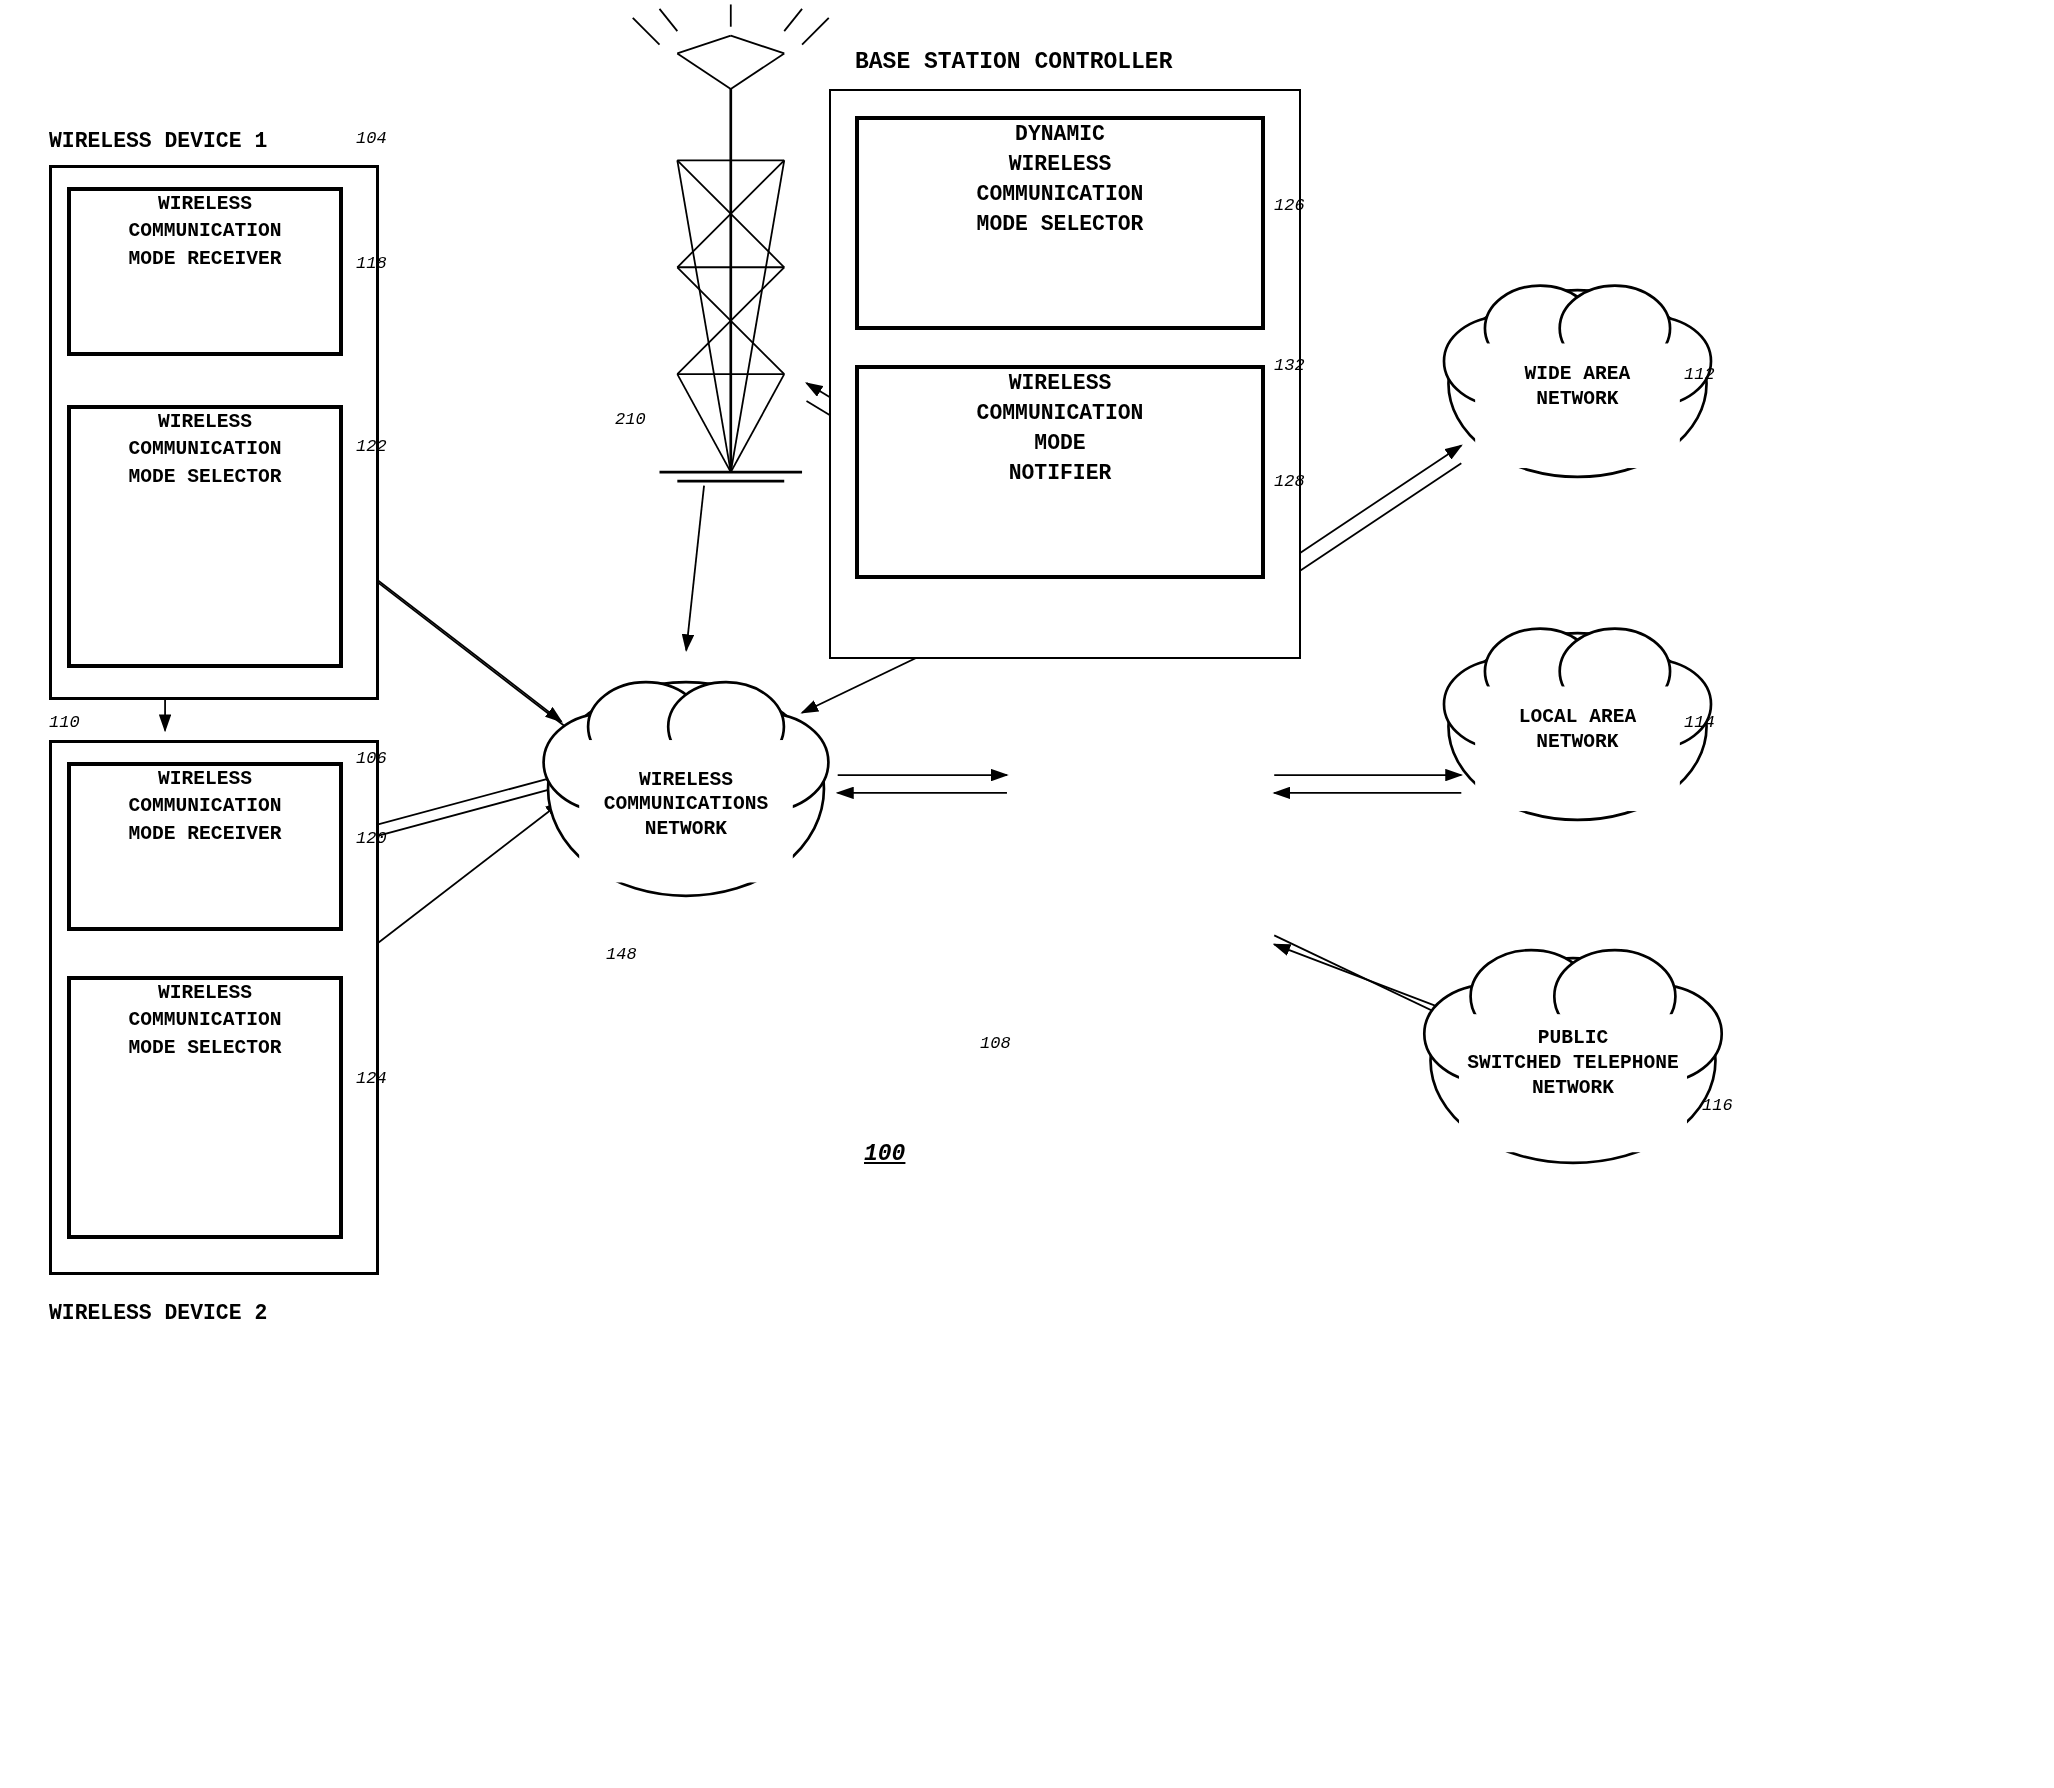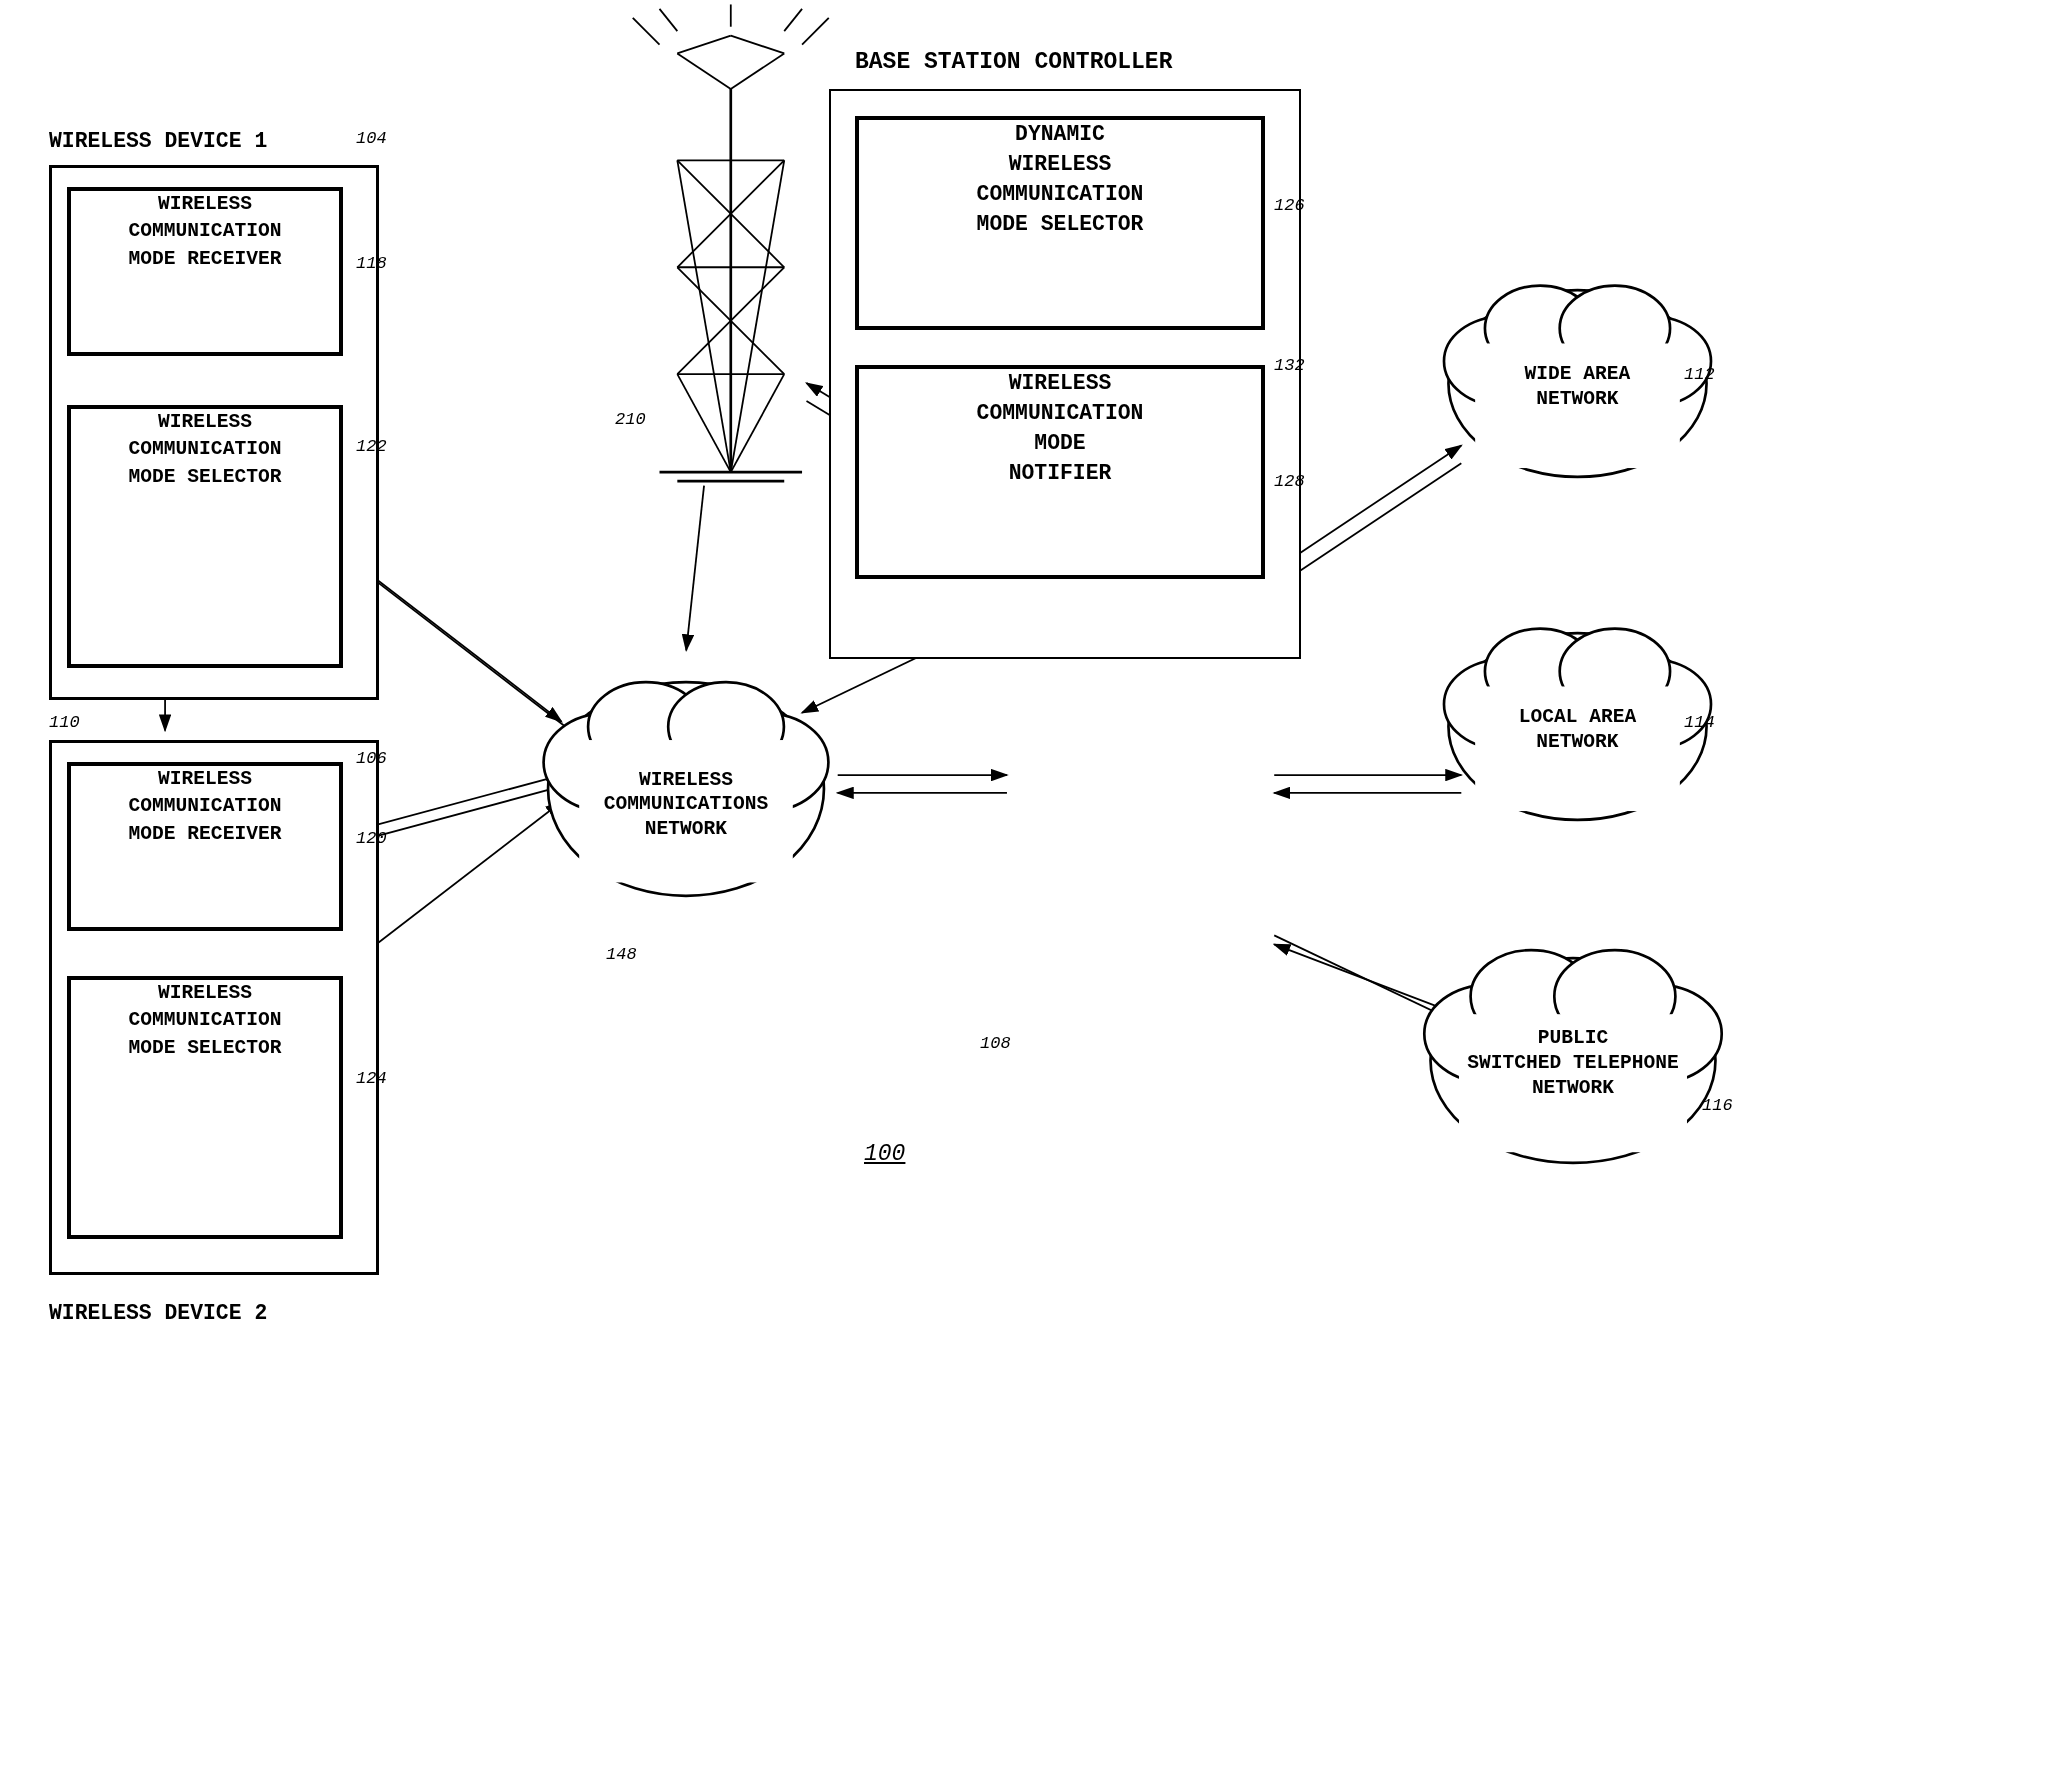--- a/index.html
+++ b/index.html
@@ -246,16 +246,16 @@
     <ellipse cx="163" cy="98" rx="68" ry="52" fill="white" stroke="#000" stroke-width="3"></ellipse>
     <ellipse cx="257" cy="98" rx="68" ry="52" fill="white" stroke="#000" stroke-width="3"></ellipse>
     <rect x="82" y="118" width="256" height="155" fill="white"></rect>
     <text x="210" y="150" text-anchor="middle" font-family="Courier New, monospace" font-size="22" font-weight="bold">PUBLIC</text>
     <text x="210" y="178" text-anchor="middle" font-family="Courier New, monospace" font-size="22" font-weight="bold">SWITCHED TELEPHONE</text>
     <text x="210" y="206" text-anchor="middle" font-family="Courier New, monospace" font-size="22" font-weight="bold">NETWORK</text>
   </svg>
 
   <div class="ref-num" style="left:1702px; top:1096px;">116</div>
 
-  <div style="position:absolute; left:864px; top:1141px; font-size:23px; font-style:italic; text-decoration:underline;">100</div>
+  <div style="position:absolute; left:864px; top:1141px; font-size:23px; font-style:italic; text-decoration:underline;font-weight:bold;">100</div>
 
 </div>
 
 
 </body></html>

